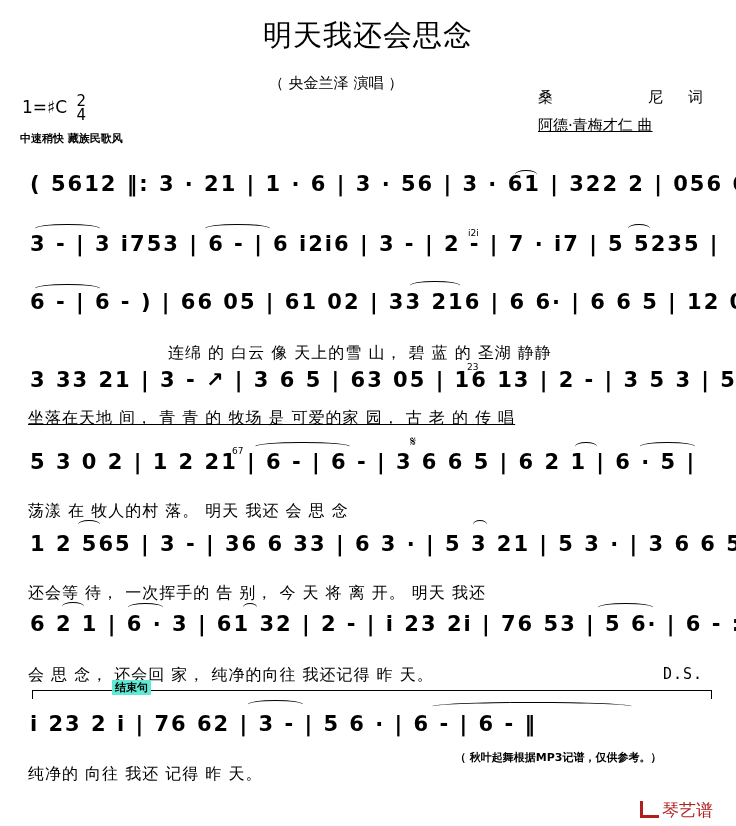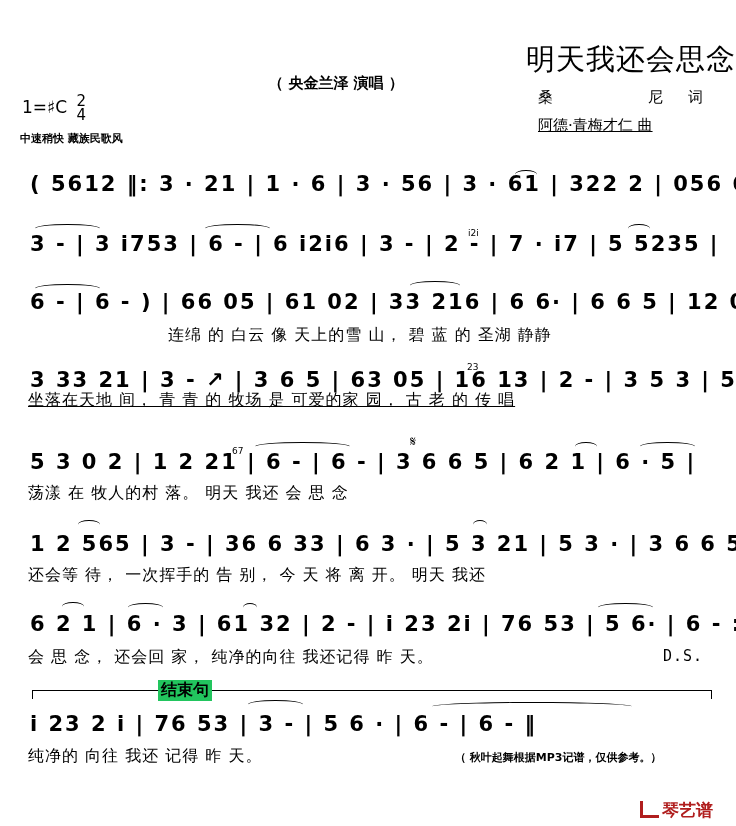--- a/index.html
+++ b/index.html
@@ -1,35 +1,35 @@
 <!DOCTYPE html>
 <html><head>
 <meta charset="utf-8">
 <style>
   html, body { margin: 0; padding: 0; background: #ffffff; }
   body { width: 736px; height: 826px; position: relative; overflow: hidden; color: #000; font-family: "DejaVu Sans", sans-serif; }
   .abs { position: absolute; white-space: nowrap; }
-  .title { left: 0; width: 736px; top: 40px; text-align: right; font-size: 29px; font-family: "DejaVu Sans", sans-serif; letter-spacing: 1px; }
-  .performer { left: 0; width: 672px; top: 74px; text-align: center; font-size: 15px; font-weight: bold; }
+  .title { left: 0; width: 736px; top: 16px; text-align: center; font-size: 29px; font-family: "DejaVu Sans", sans-serif; letter-spacing: 1px; }
+  .performer { left: 0; width: 672px; top: 74px; text-align: center; font-size: 15px; font-weight: normal; }
   .key { left: 22px; top: 94px; font-size: 17px; }
   .key .frac { display: inline-block; vertical-align: middle; text-align: center; font-size: 15px; line-height: 14px; margin-left: 4px; }
   .key .frac span { display: block; }
   .tempo { left: 20px; top: 131px; font-size: 11px; font-weight: bold; }
   .credit { font-family: "DejaVu Serif", serif; font-size: 15px; text-decoration: underline; }
   .lyricist { left: 538px; top: 88px; width: 170px; }
   .lyricist .a { position: absolute; left: 0; }
   .lyricist .b { position: absolute; left: 110px; }
   .lyricist .c { position: absolute; left: 150px; }
   .composer { left: 538px; top: 116px; }
   .notes { font-family: "DejaVu Sans", sans-serif; font-weight: bold; font-size: 21px; letter-spacing: 2px; }
-  .lyrics { font-family: "DejaVu Serif", serif; font-size: 16px; letter-spacing: 1px; }
+  .lyrics { font-family: "DejaVu Serif", serif; font-size: 16px; letter-spacing: 1px; margin-top: 18px; }
   .slur { position: absolute; border-top: 1.5px solid #000; border-radius: 50% 50% 0 0; height: 8px; }
   .ending-line { position: absolute; left: 32px; top: 690px; width: 678px; height: 8px; border-top: 1.5px solid #000; border-left: 1.5px solid #000; border-right: 1.5px solid #000; }
-  .ending-label { position: absolute; left: 112px; top: 680px; font-size: 16px; font-weight: bold; background: #22c55e; padding: 0 3px; margin-left: 46px; }
-  .logo { left: 640px; top: 799px; color: #b01e1e; font-weight: bold; font-size: 17px; }
+  .ending-label { position: absolute; left: 112px; top: 680px; font-size: 11px; font-weight: bold; background: #5eead4; padding: 0 3px; }
+  .logo { left: 640px; top: 799px; color: #b01e1e; font-weight: normal; font-size: 17px; }
   .logo .mark { display: inline-block; width: 16px; height: 14px; border-left: 3px solid #b01e1e; border-bottom: 3px solid #b01e1e; margin-right: 3px; vertical-align: -2px; }
   .segno { left: 410px; top: 433px; font-size: 14px; }
   .grace { font-size: 9px; vertical-align: 12px; letter-spacing: 0; }
 </style>
 </head>
 <body>
 
 <div class="abs title">明天我还会思念</div>
 <div class="abs performer">（ 央金兰泽  演唱 ）</div>
 
@@ -101,20 +101,20 @@
 </div>
 <div class="abs lyrics" style="left:28px; top:647px;">会 思       念，    还会回    家，  纯净的向往   我还记得   昨 天。</div>
 <div class="abs lyrics" style="left:663px; top:647px; font-family:'DejaVu Sans Mono', monospace; font-size:15px;">D.S.</div>
 
 <div class="ending-line"></div>
 <div class="abs ending-label">结束句</div>
 
 <div class="slur" style="left:248px; top:700px; width:55px;"></div>
 <div class="slur" style="left:432px; top:702px; width:200px;"></div>
 <div class="abs notes" style="left:30px; top:712px;">
-  <span>i 23 2 i | 76 53 | 3 - | 5 6 · | 6 - | 6 - ‖</span>
+  <span>i 23 2 i | 76 62 | 3 - | 5 6 · | 6 - | 6 - ‖</span>
 </div>
 <div class="abs lyrics" style="left:28px; top:746px;">纯净的 向往     我还  记得                  昨  天。</div>
 <div class="abs" style="left:455px; top:750px; font-size:11px; font-weight:bold;">（ 秋叶起舞根据MP3记谱，仅供参考。）</div>
 
 <div class="abs logo">
   <span class="mark"></span><span>琴艺谱</span>
 </div>
 
 </body></html>

